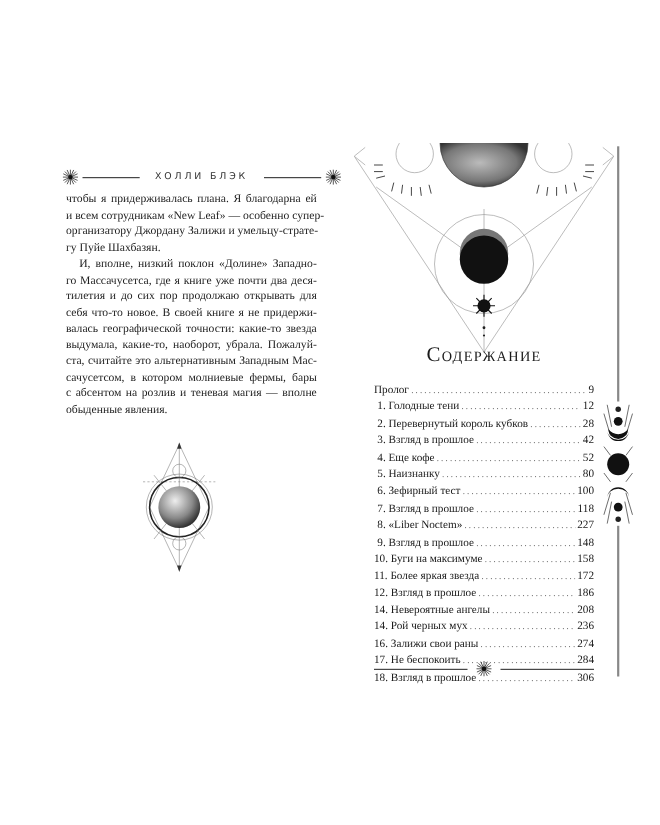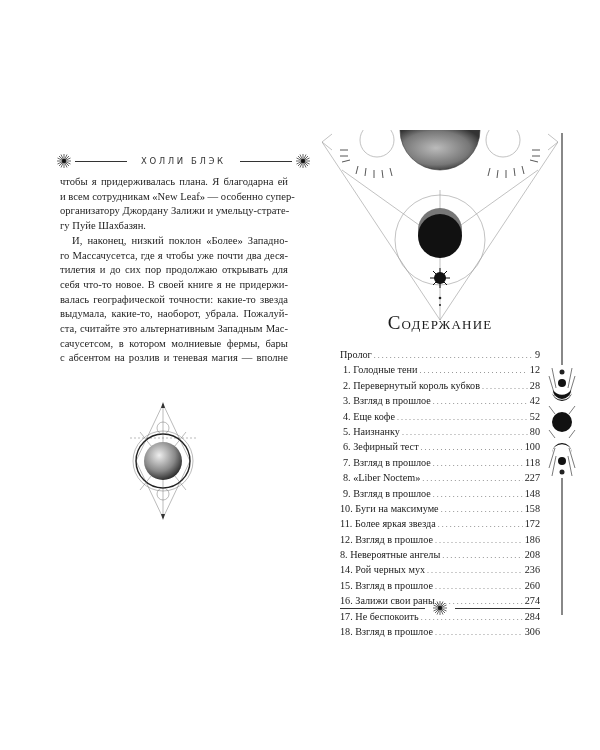--- a/index.html
+++ b/index.html
@@ -92,29 +92,30 @@
   </div>
 
   <div class="body-text">
     <p>
       <span class="line">чтобы я придерживалась плана. Я благодарна ей</span>
       <span class="line">и всем сотрудникам «New Leaf» — особенно супер-</span>
       <span class="line">организатору Джордану Залижи и умельцу-страте-</span>
       <span class="line last">гу Пуйе Шахбазян.</span>
     </p>
     <p>
-      <span class="line" style="padding-left:12px">И, наконец, низкий поклон «Более» Западно-</span>
-      <span class="line">го Массачусетса, где я чтобы уже почти два деся-</span>
+      <span class="line" style="padding-left:12px">И, вполне, низкий поклон «Долине» Западно-</span>
+      <span class="line">го Массачусетса, где я книге уже почти два деся-</span>
       <span class="line">тилетия и до сих пор продолжаю открывать для</span>
       <span class="line">себя что-то новое. В своей книге я не придержи-</span>
       <span class="line">валась географической точности: какие-то звезда</span>
       <span class="line">выдумала, какие-то, наоборот, убрала. Пожалуй-</span>
       <span class="line">ста, считайте это альтернативным Западным Мас-</span>
       <span class="line">сачусетсом, в котором молниевые фермы, бары</span>
       <span class="line">с абсентом на розлив и теневая магия — вполне</span>
+      <span class="line last">обыденные явления.</span>
     </p>
   </div>
 
   <svg class="left-ornament" viewBox="0 0 66 118">
     <g fill="none" stroke="#777" stroke-width="0.5">
       <polygon points="33,2 60,59 33,116 6,59"></polygon>
       <line x1="33" y1="2" x2="33" y2="116"></line>
       <line x1="0" y1="36" x2="66" y2="36" stroke-dasharray="2,2"></line>
       <circle cx="33" cy="59" r="30"></circle>
       <circle cx="33" cy="59" r="27" stroke="#222" stroke-width="1.4"></circle>
@@ -253,33 +254,28 @@
         <span class="lbl">11. Более яркая звезда</span>
         <span class="dots"></span>
         <span class="pg">172</span>
       </div>
     <div class="toc-row">
         <span class="lbl">12. Взгляд в прошлое</span>
         <span class="dots"></span>
         <span class="pg">186</span>
       </div>
     <div class="toc-row">
-        <span class="lbl">8. Невероятные ангелы</span>
+        <span class="lbl">14. Невероятные ангелы</span>
         <span class="dots"></span>
         <span class="pg">208</span>
       </div>
     <div class="toc-row">
         <span class="lbl">14. Рой черных мух</span>
         <span class="dots"></span>
         <span class="pg">236</span>
-      </div>
-    <div class="toc-row">
-        <span class="lbl">15. Взгляд в прошлое</span>
-        <span class="dots"></span>
-        <span class="pg">260</span>
       </div>
     <div class="toc-row">
         <span class="lbl">16. Залижи свои раны</span>
         <span class="dots"></span>
         <span class="pg">274</span>
       </div>
     <div class="toc-row">
         <span class="lbl">17. Не беспокоить</span>
         <span class="dots"></span>
         <span class="pg">284</span>

